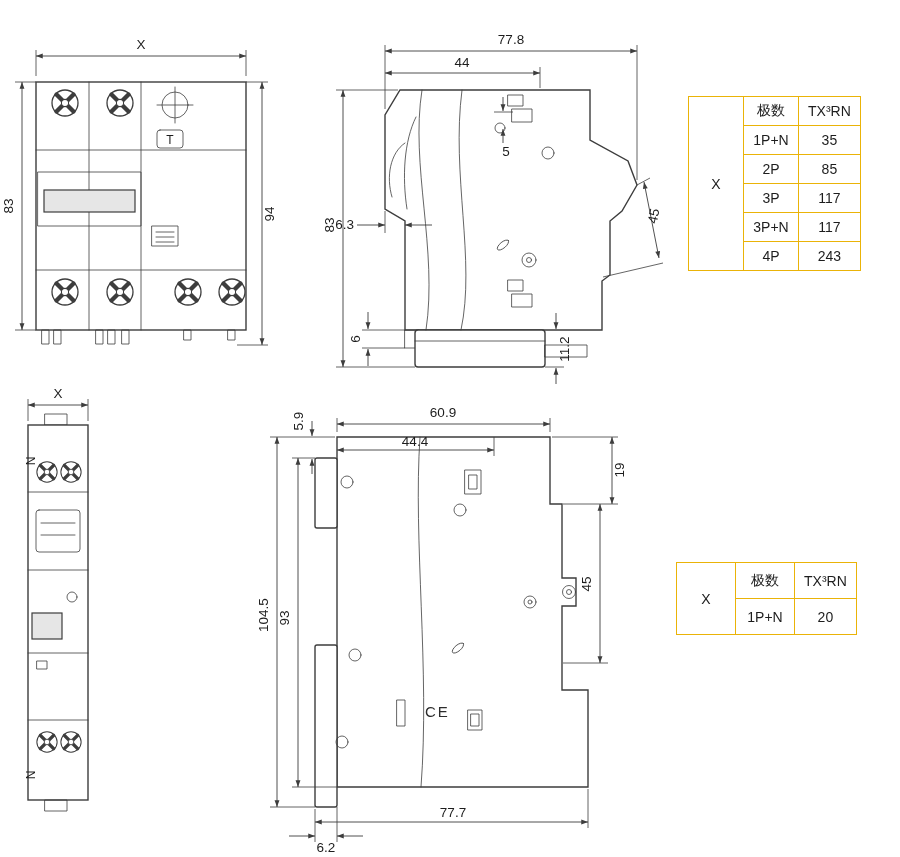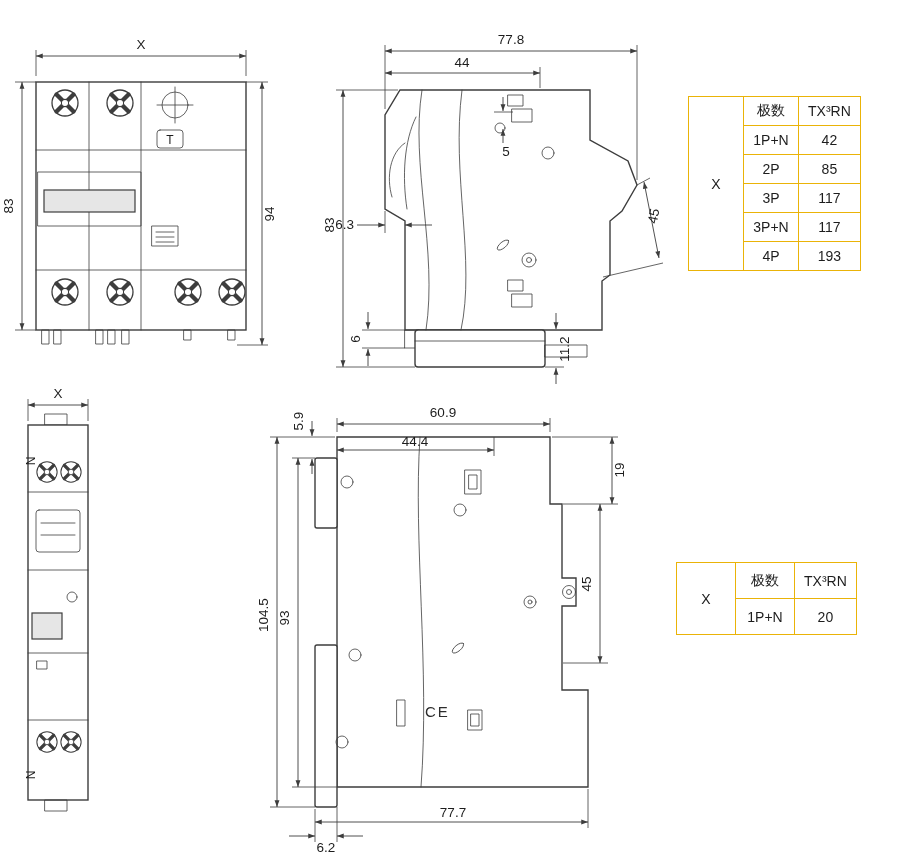--- a/index.html
+++ b/index.html
@@ -200,37 +200,37 @@
 
   <table class="spec t-top" style="left:688px;top:96px">
     <tbody>
       <tr>
         <td rowspan="6">X</td>
         <td>极数</td>
         <td>TX³RN</td>
       </tr>
       <tr>
         <td>1P+N</td>
-        <td>42</td>
+        <td>35</td>
       </tr>
       <tr>
         <td>2P</td>
         <td>85</td>
       </tr>
       <tr>
         <td>3P</td>
         <td>117</td>
       </tr>
       <tr>
         <td>3P+N</td>
         <td>117</td>
       </tr>
       <tr>
         <td>4P</td>
-        <td>193</td>
+        <td>243</td>
       </tr>
     </tbody>
   </table>
 
   <svg class="view" style="left:5px;top:385px" width="125" height="460">
     <rect x="40" y="29" width="22" height="11" class="tn"></rect>
     <rect x="23" y="40" width="60" height="375" class="fillw"></rect>
     <line x1="23" y1="107" x2="83" y2="107" class="tn"></line>
     <line x1="23" y1="335" x2="83" y2="335" class="tn"></line>
     <text x="30" y="76" class="marktxt" text-anchor="middle" transform="rotate(-90 30 76)">N</text>

